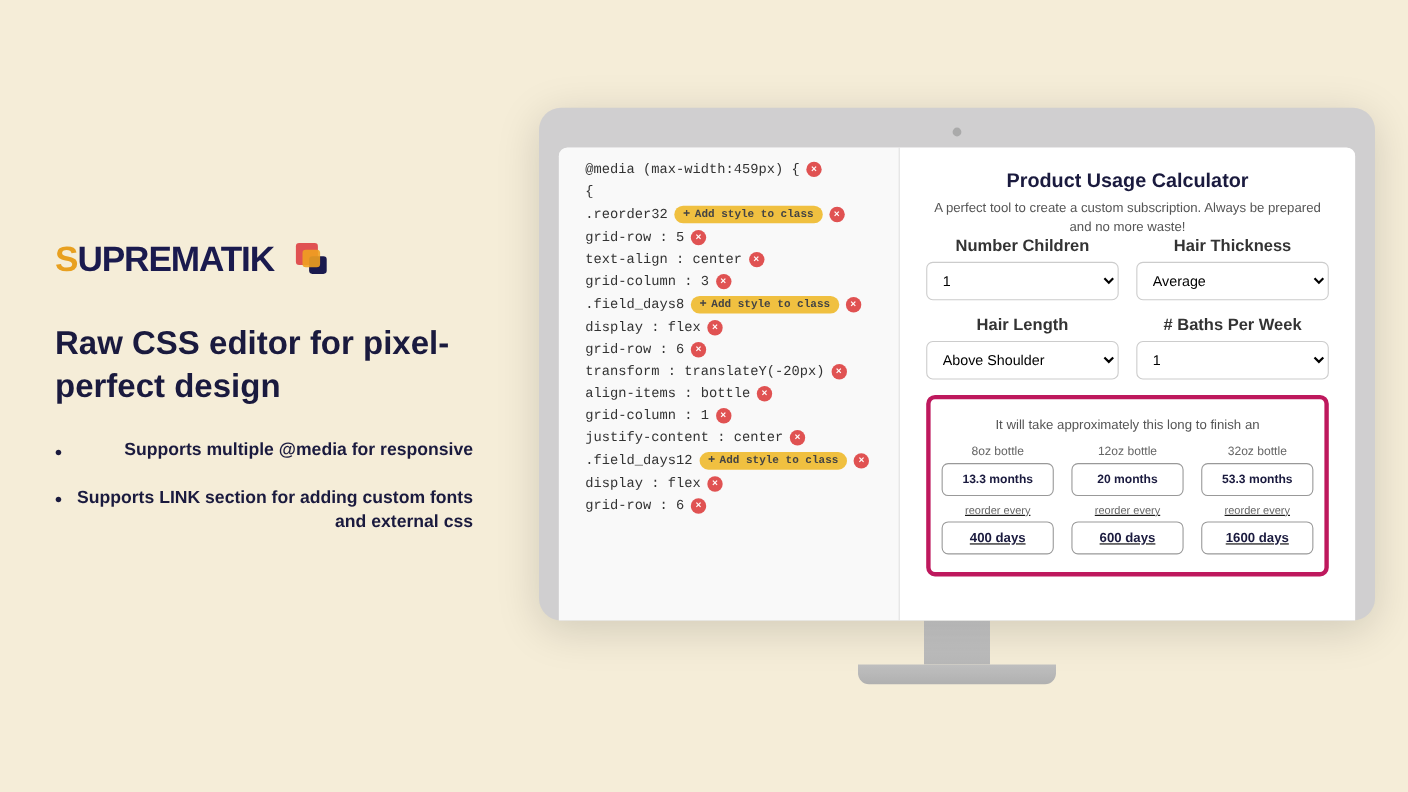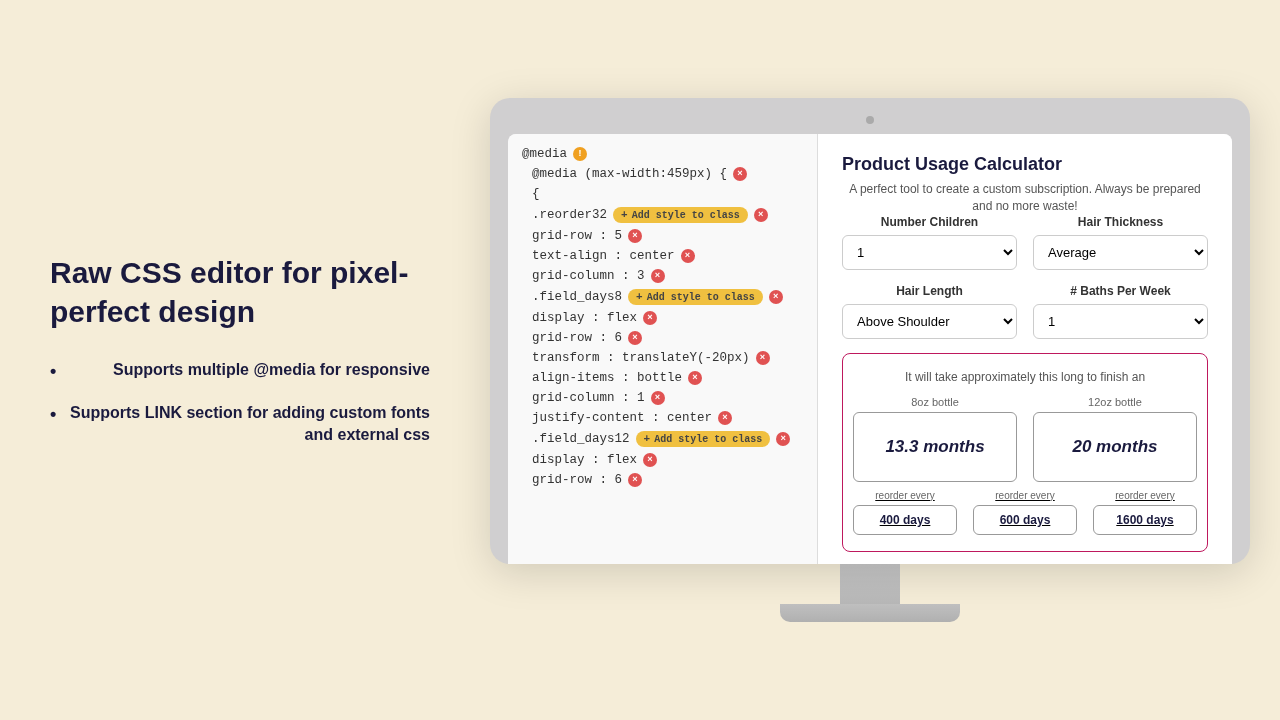--- a/index.html
+++ b/index.html
@@ -176,21 +176,21 @@
     .calculator-panel {
       flex: 1;
       background: white;
       padding: 20px 24px;
       overflow-y: auto;
     }
 
     .calc-title {
       font-size: 18px;
       font-weight: 700;
-      text-align: left;
+      text-align: center;
       color: #1a1a3e;
       margin-bottom: 6px;
     }
 
     .calc-subtitle {
       font-size: 12px;
       color: #555;
       text-align: center;
       line-height: 1.4;
     }
@@ -199,40 +199,40 @@
       display: flex;
       gap: 16px;
       margin-bottom: 14px;
     }
 
     .calc-field {
       flex: 1;
     }
 
     .calc-label {
-      font-size: 12px;
+      font-size: 15px;
       font-weight: 600;
       color: #333;
       text-align: center;
       margin-bottom: 6px;
     }
 
     .calc-select {
       width: 100%;
       padding: 8px 10px;
       border: 1px solid #ccc;
       border-radius: 6px;
       font-size: 13px;
       background: white;
       cursor: pointer;
       appearance: auto;
     }
 
     .calc-result-box {
-      border: 1px solid #be185d;
+      border: 4px solid #be185d;
       border-radius: 8px;
       padding: 16px 10px 10px;
       margin-top: 8px;
     }
 
     .calc-result-label {
       font-size: 12px;
       color: #555;
       text-align: center;
       margin-bottom: 12px;
@@ -251,26 +251,25 @@
 
     .bottle-label {
       font-size: 11px;
       color: #666;
       margin-bottom: 4px;
     }
 
     .bottle-value {
       border: 1.5px solid #999;
       border-radius: 6px;
-      padding: 24px 4px;
-      font-size: 17px;
+      padding: 8px 4px;
+      font-size: 11px;
       font-weight: 600;
       color: #1a1a3e;
       background: white;
-      font-style: italic;
     }
 
     .reorder-label {
       font-size: 10px;
       color: #666;
       margin-bottom: 4px;
       text-align: center;
     }
 
     .reorder-value {
@@ -301,44 +300,51 @@
       width: 180px;
       height: 18px;
       background: linear-gradient(to bottom, #c0c0c0, #b0b0b0);
       border-radius: 0 0 10px 10px;
     }
   </style>
 </head>
 <body>
 
 <div class="left-panel">
+  <div class="logo-area">
+    <div class="logo-text">
+      <span class="s-letter">S</span><span>UPREMATIK</span>
+    </div>
+
+    <svg class="logo-icon" viewBox="0 0 44 44">
+      <rect x="8" y="8" width="20" height="20" rx="3" fill="#e05252"></rect>
+      <rect x="20" y="20" width="16" height="16" rx="3" fill="#1a1a4e"></rect>
+      <rect x="14" y="14" width="16" height="16" rx="3" fill="#f0a020" opacity="0.9"></rect>
+    </svg>
+  </div>
 
   <h2 class="headline">Raw CSS editor for pixel-perfect design</h2>
 
   <ul class="bullet-list">
     <li>Supports multiple @media for responsive</li>
     <li>
       <span>Supports LINK section for adding custom fonts</span><br>
       <span>and external css</span>
     </li>
   </ul>
 </div>
 
 <div class="monitor-container">
   <div style="display:flex; flex-direction:column; align-items:center;">
     <div class="monitor">
       <div class="monitor-dot"></div>
       <div class="monitor-screen">
 
         <div class="css-editor">
 
-          <div class="css-line">
-            <span>@media</span>
-            <span class="warning-dot">!</span>
-          </div>
 
           <div class="css-line indented1">
             <span>@media (max-width:459px) {</span>
             <span class="close-btn">×</span>
           </div>
 
           <div class="css-line indented1">
             <span>{</span>
           </div>
 
@@ -474,20 +480,24 @@
 
             <div class="calc-bottles-row">
               <div class="calc-bottle-col">
                 <div class="bottle-label">8oz bottle</div>
                 <div class="bottle-value">13.3 months</div>
               </div>
               <div class="calc-bottle-col">
                 <div class="bottle-label">12oz bottle</div>
                 <div class="bottle-value">20 months</div>
               </div>
+              <div class="calc-bottle-col">
+                <div class="bottle-label">32oz bottle</div>
+                <div class="bottle-value">53.3 months</div>
+              </div>
             </div>
 
             <div class="calc-bottles-row" style="margin-top:8px;text-decoration:underline;">
               <div class="calc-bottle-col">
                 <div class="reorder-label">reorder every</div>
                 <div class="reorder-value">400 days</div>
               </div>
               <div class="calc-bottle-col">
                 <div class="reorder-label">reorder every</div>
                 <div class="reorder-value">600 days</div>

